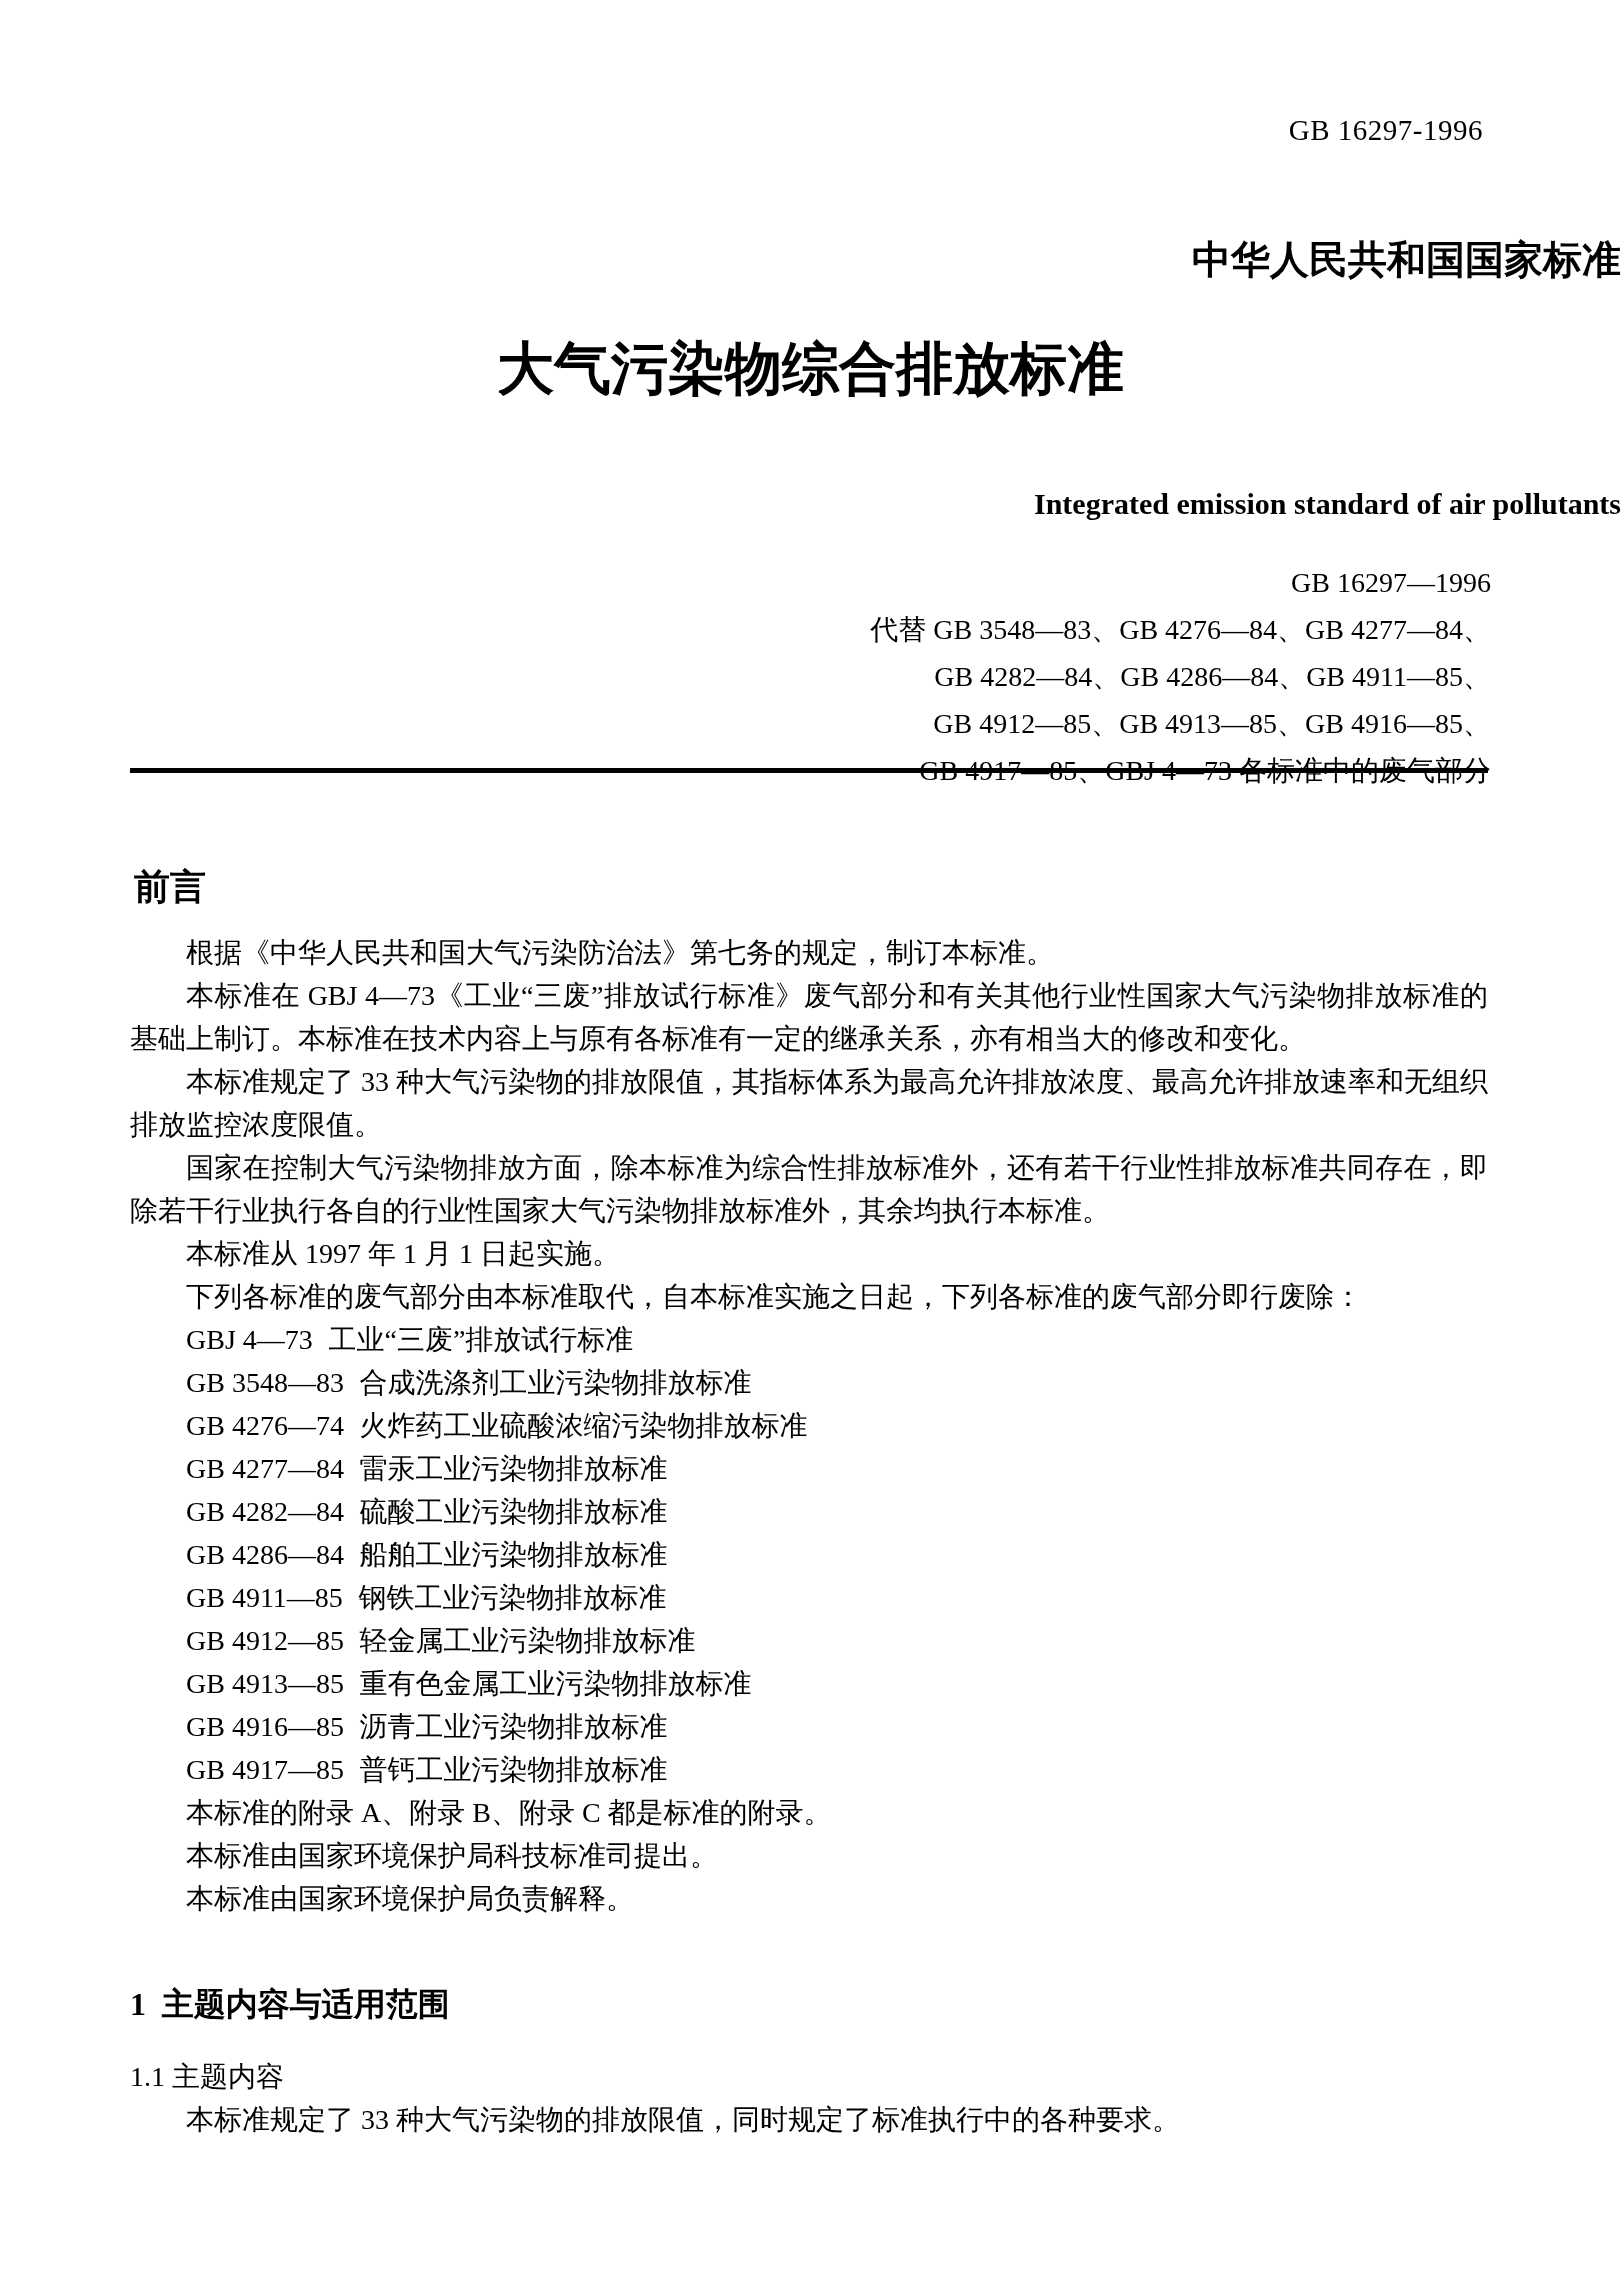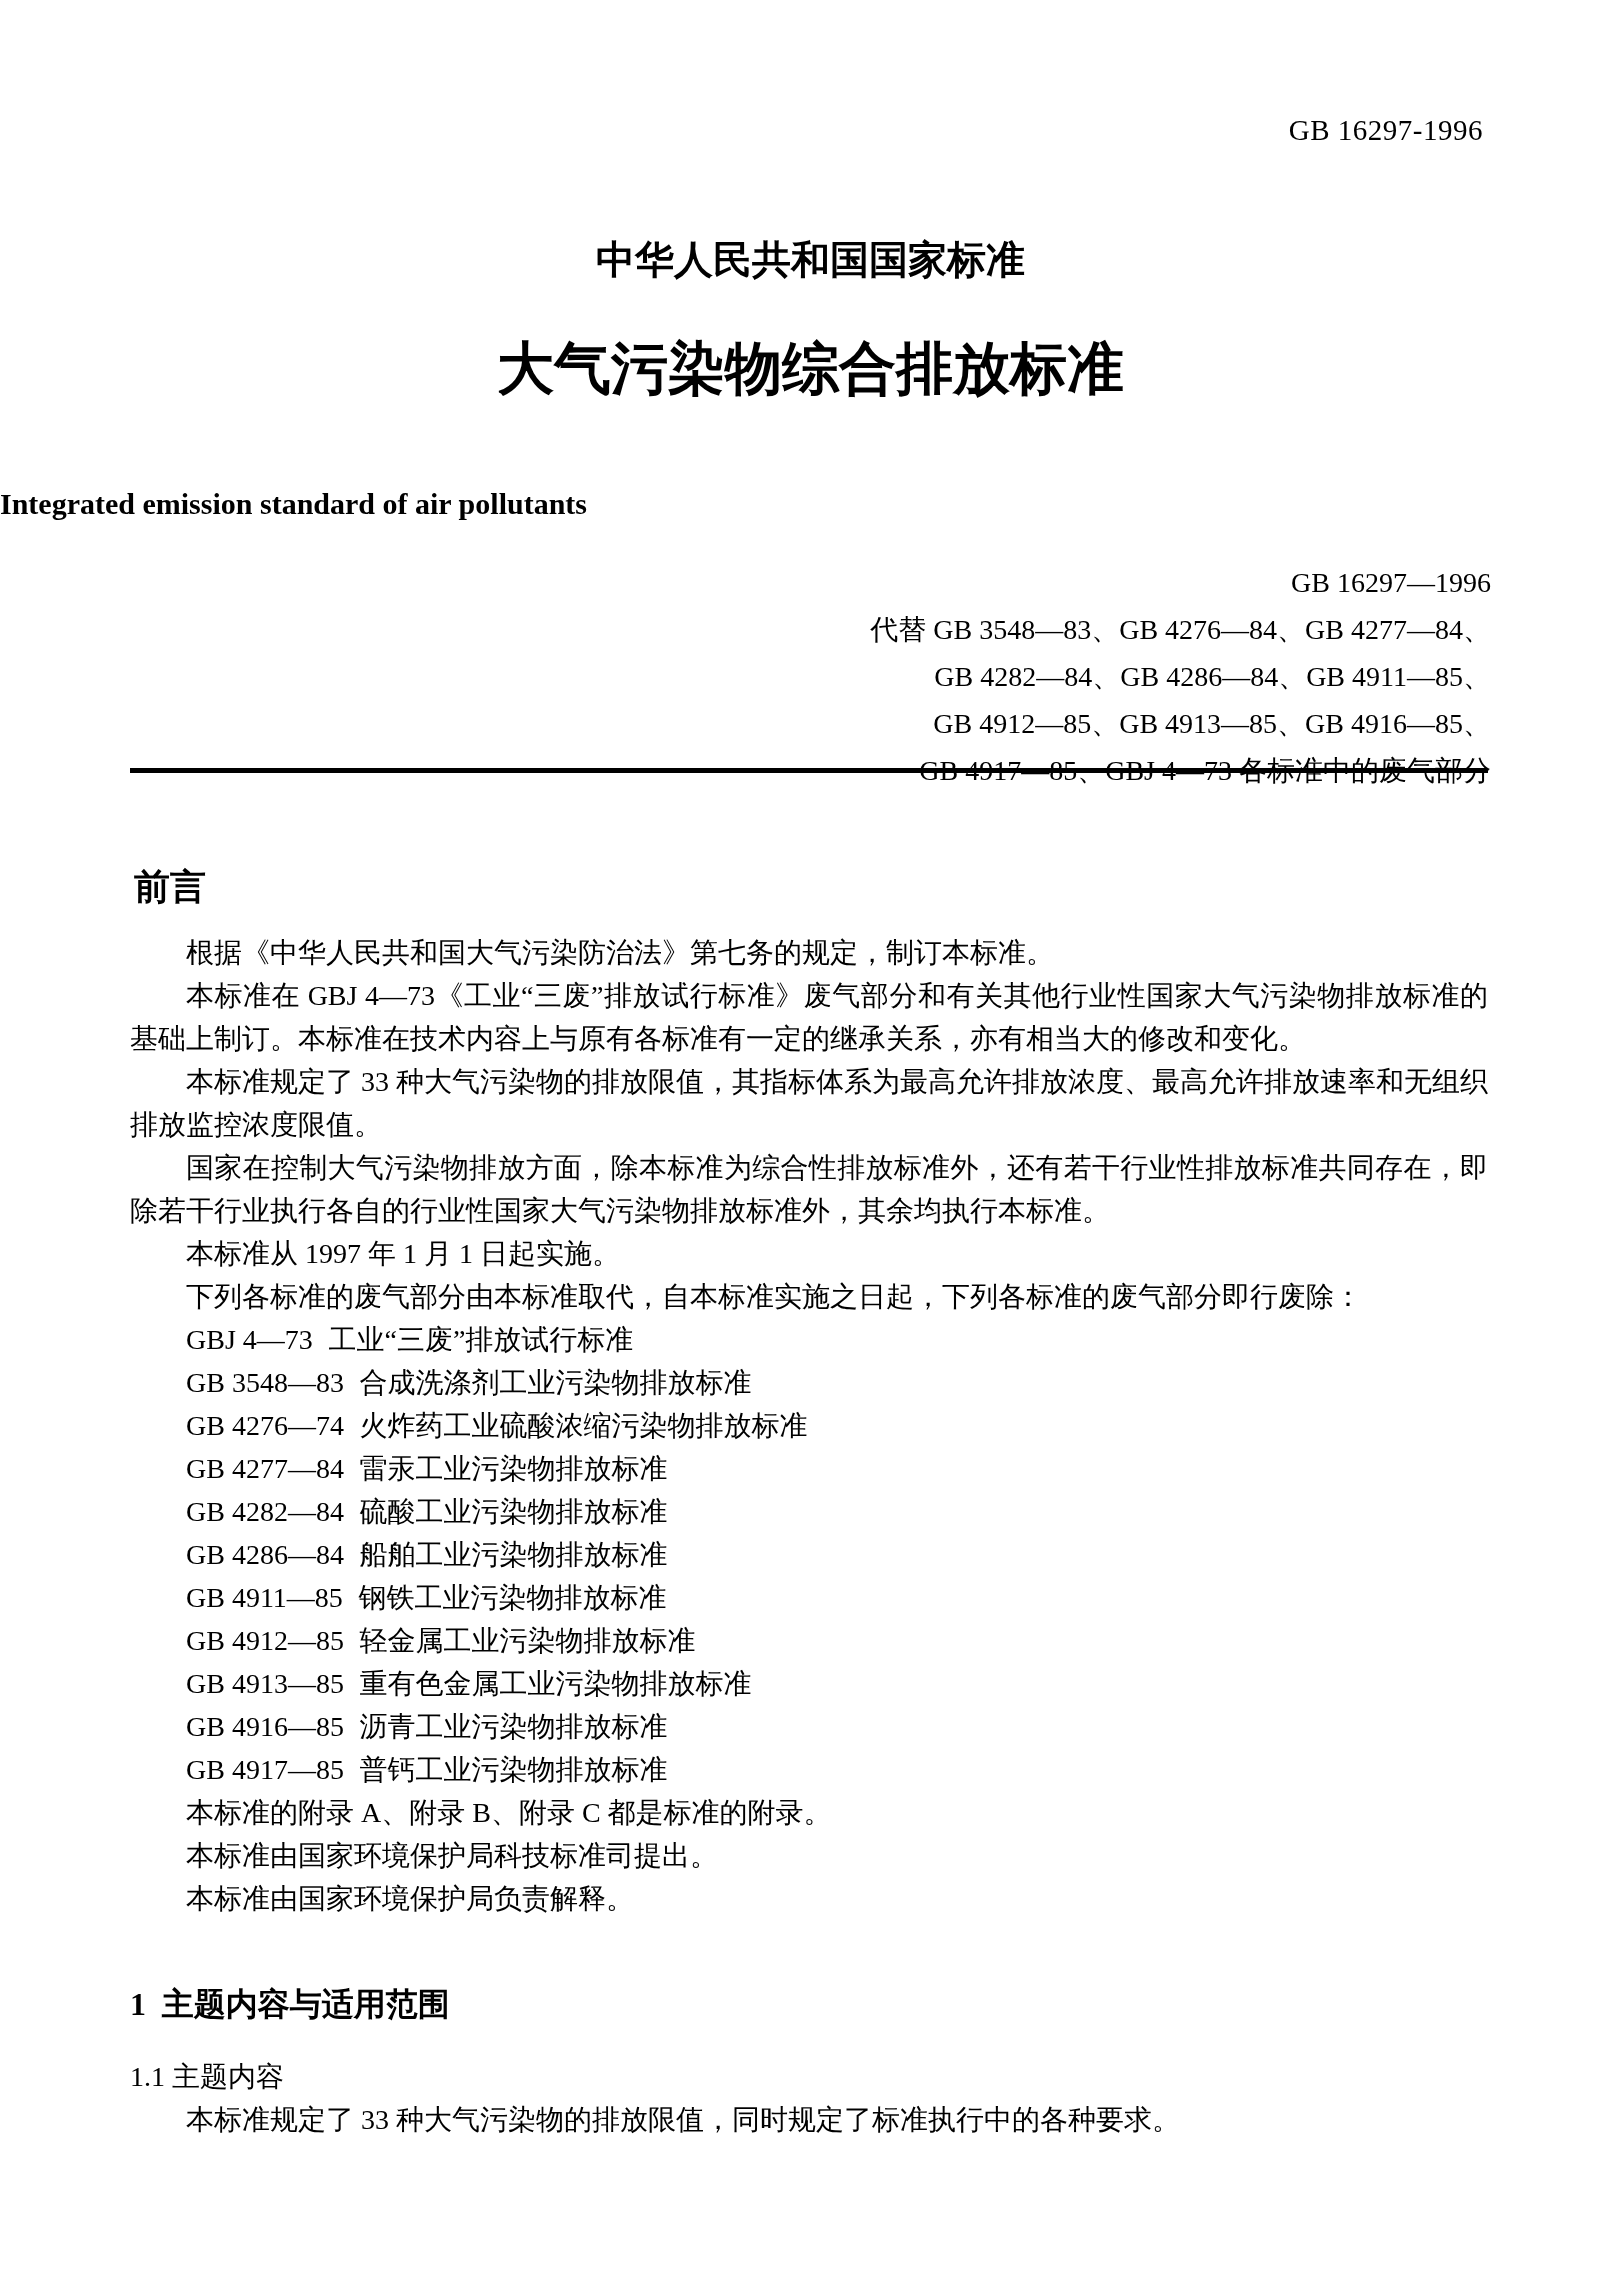--- a/index.html
+++ b/index.html
@@ -17,41 +17,41 @@
     top: 114px;
     right: 138px;
     font-size: 29px;
     letter-spacing: 0.5px;
   }
   .std-label {
     position: absolute;
     top: 233px;
     left: 0;
     width: 100%;
-    text-align: center;
+    text-align: right;
     font-family: Liberation Serif, serif;
     font-weight: bold;
     font-size: 39px;
   }
   .main-title {
     position: absolute;
     top: 331px;
     left: 0;
     width: 100%;
     text-align: center;
     font-family: "Liberation Sans", "DejaVu Sans", sans-serif;
     font-weight: bold;
     font-size: 57px;
   }
   .en-title {
     position: absolute;
     top: 487px;
     left: 0;
     width: 100%;
-    text-align: left;
+    text-align: right;
     font-weight: bold;
     font-size: 30px;
   }
   .std-info {
     position: absolute;
     top: 559px;
     right: 130px;
     text-align: right;
     font-size: 28px;
     line-height: 47px;

